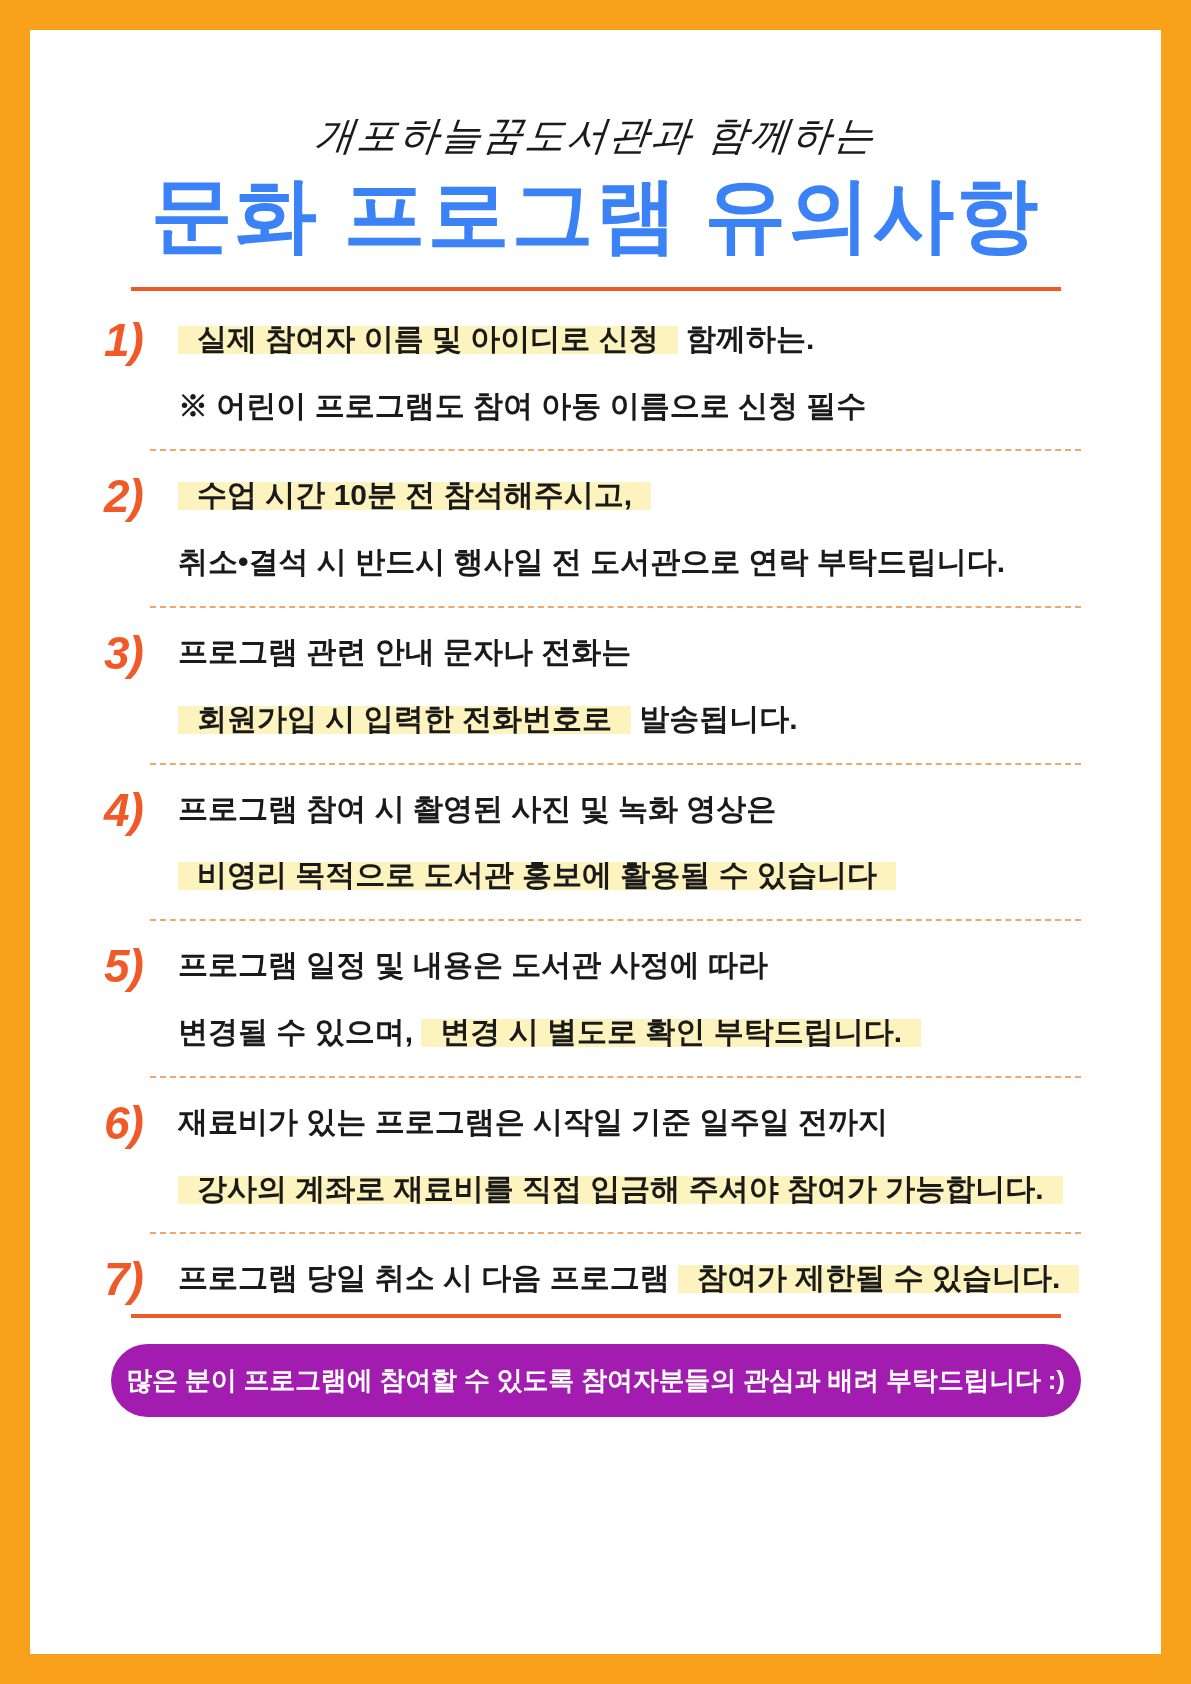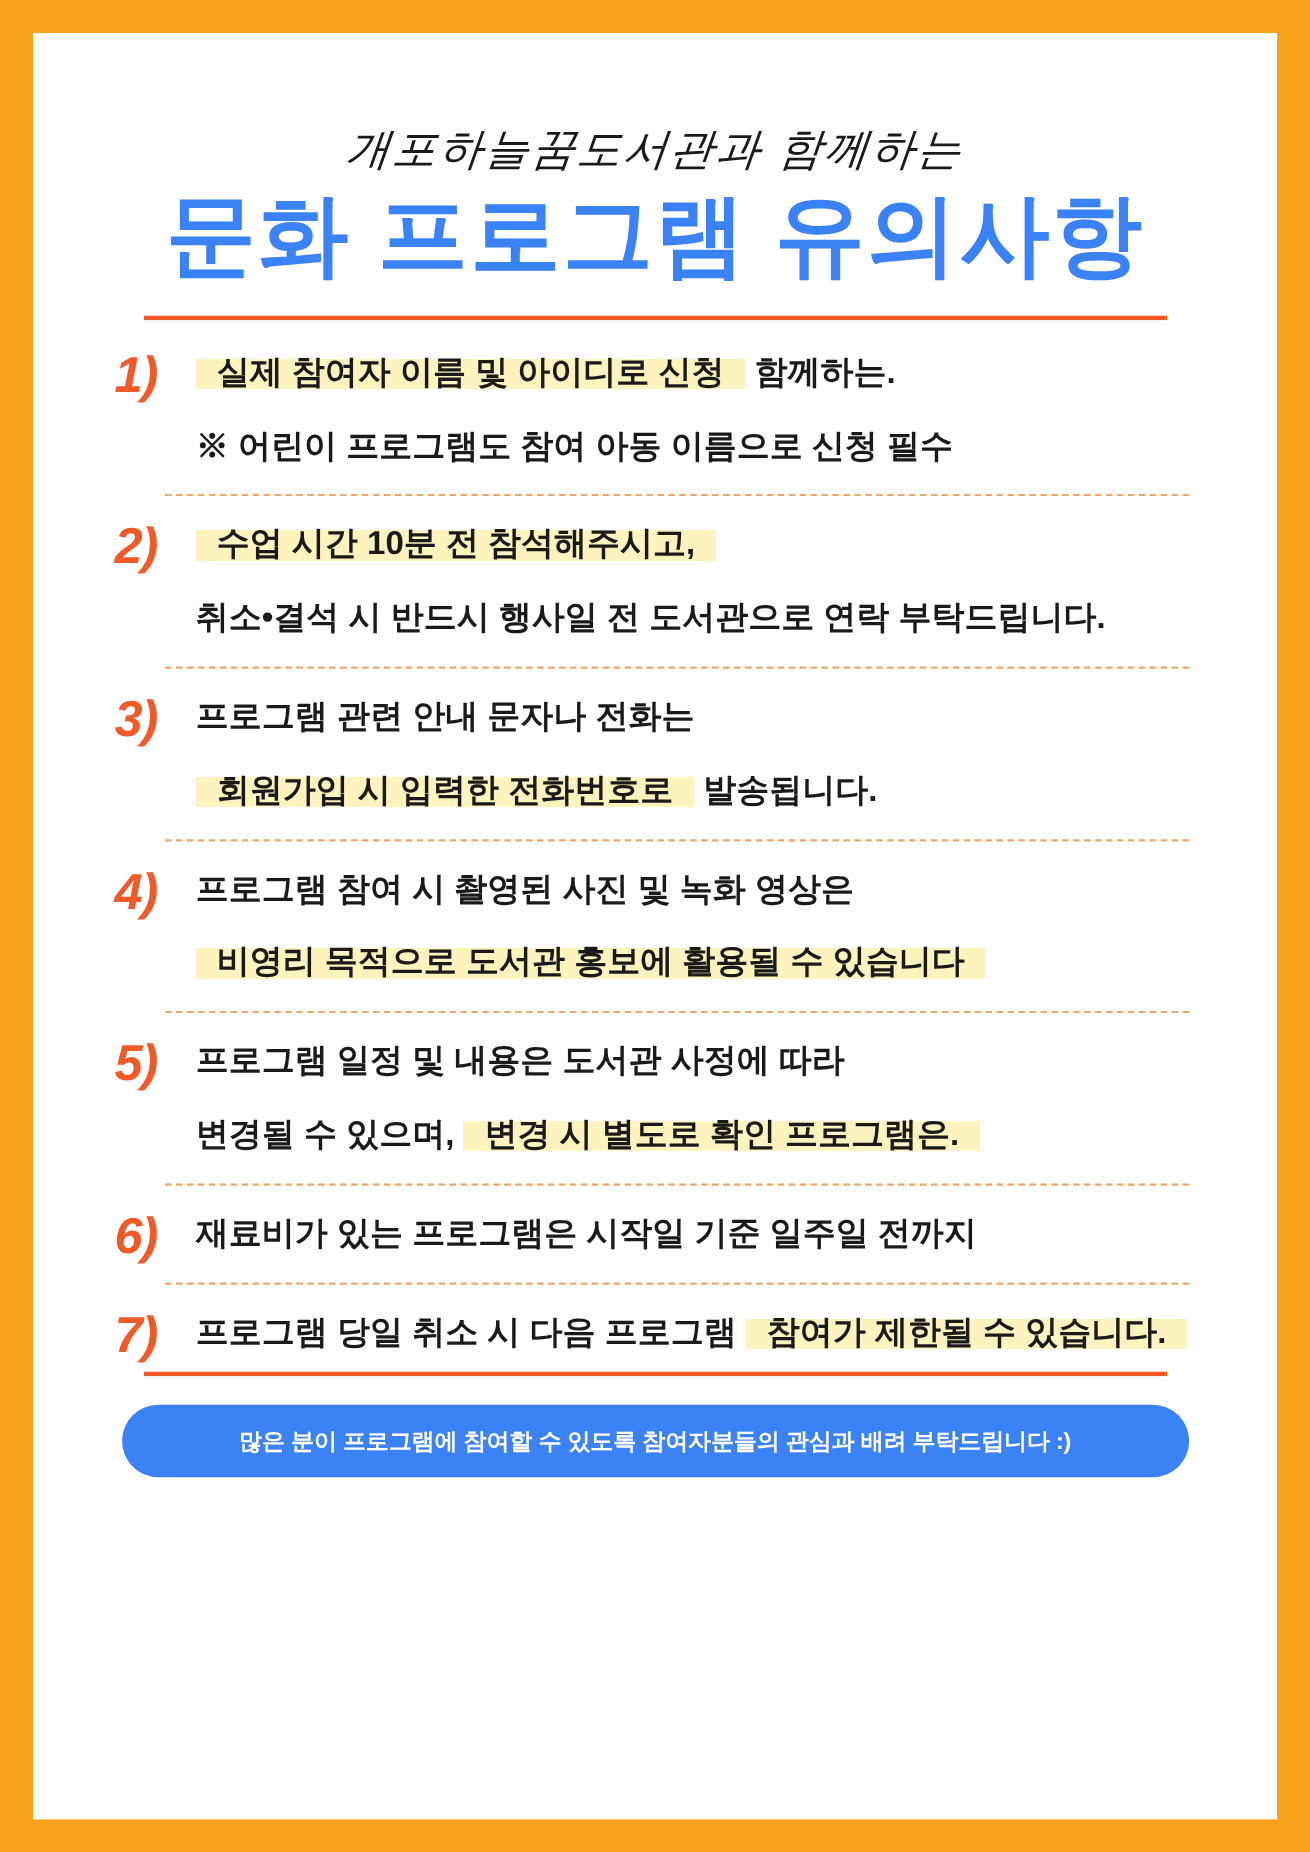--- a/index.html
+++ b/index.html
@@ -103,25 +103,25 @@
   
   .bottom-rule {
     width: 930px;
     height: 4px;
     background: #F05A28;
     margin: 14px auto 0 auto;
   }
   .footer-banner {
     margin: 26px auto 0 auto;
     width: 970px;
-    background: #3b82f6;
+    background: #a21caf;
     color: #FFFFFF;
     border-radius: 40px;
     text-align: center;
-    font-size: 21px;
+    font-size: 26px;
     font-weight: bold;
     padding: 19px 10px;
     box-sizing: border-box;
     letter-spacing: -0.2px;
   }
 </style>
 </head>
 <body>
 
 <div class="poster">
@@ -152,26 +152,27 @@
         <hr class="divider">
         <div class="item">
           <span class="num">4)</span>
           <div class="line"><span>프로그램 참여 시 촬영된 사진 및 녹화 영상은</span></div>
           <div class="line"><span class="hl">비영리 목적으로 도서관 홍보에 활용될 수 있습니다</span></div>
         </div>
         <hr class="divider">
         <div class="item">
           <span class="num">5)</span>
           <div class="line"><span>프로그램 일정 및 내용은 도서관 사정에 따라</span></div>
-          <div class="line"><span>변경될 수 있으며, </span><span class="hl">변경 시 별도로 확인 프로그램은.</span></div>
+          <div class="line"><span>변경될 수 있으며, </span><span class="hl">변경 시 별도로 확인 부탁드립니다.</span></div>
         </div>
         <hr class="divider">
         <div class="item">
           <span class="num">6)</span>
           <div class="line"><span>재료비가 있는 프로그램은 시작일 기준 일주일 전까지</span></div>
+          <div class="line"><span class="hl">강사의 계좌로 재료비를 직접 입금해 주셔야 참여가 가능합니다.</span></div>
         </div>
         <hr class="divider">
         <div class="item">
           <span class="num">7)</span>
           <div class="line"><span>프로그램 당일 취소 시 다음 프로그램 </span><span class="hl">참여가 제한될 수 있습니다.</span></div>
         </div>
       </div>
 
     <div class="bottom-rule"></div>
     <div class="footer-banner">많은 분이 프로그램에 참여할 수 있도록 참여자분들의 관심과 배려 부탁드립니다 :)</div>

